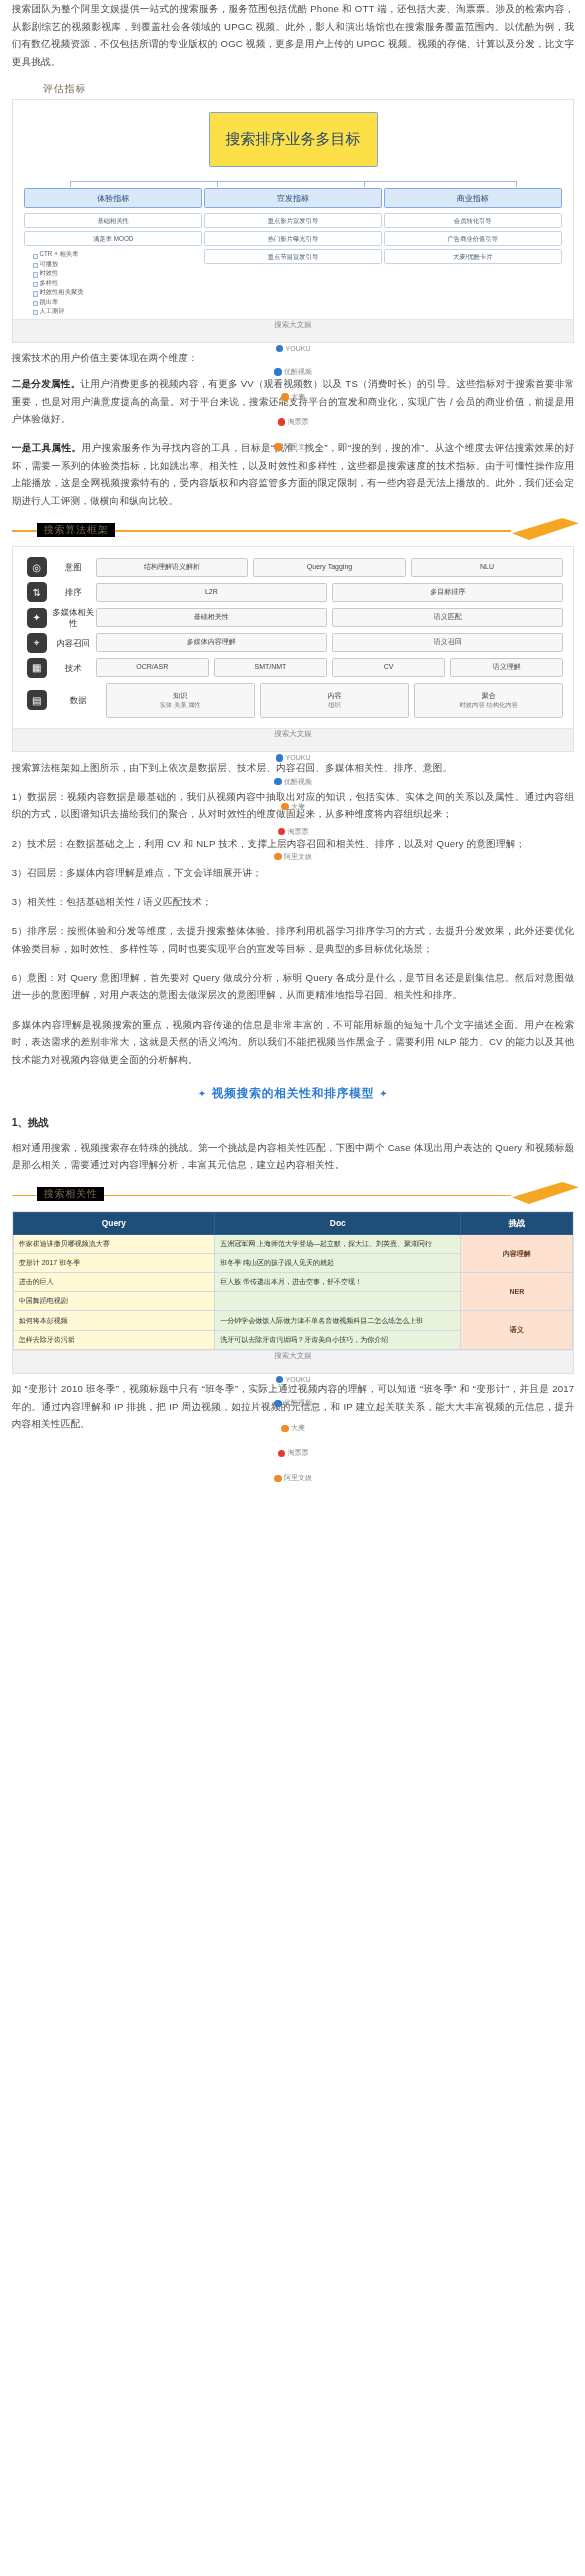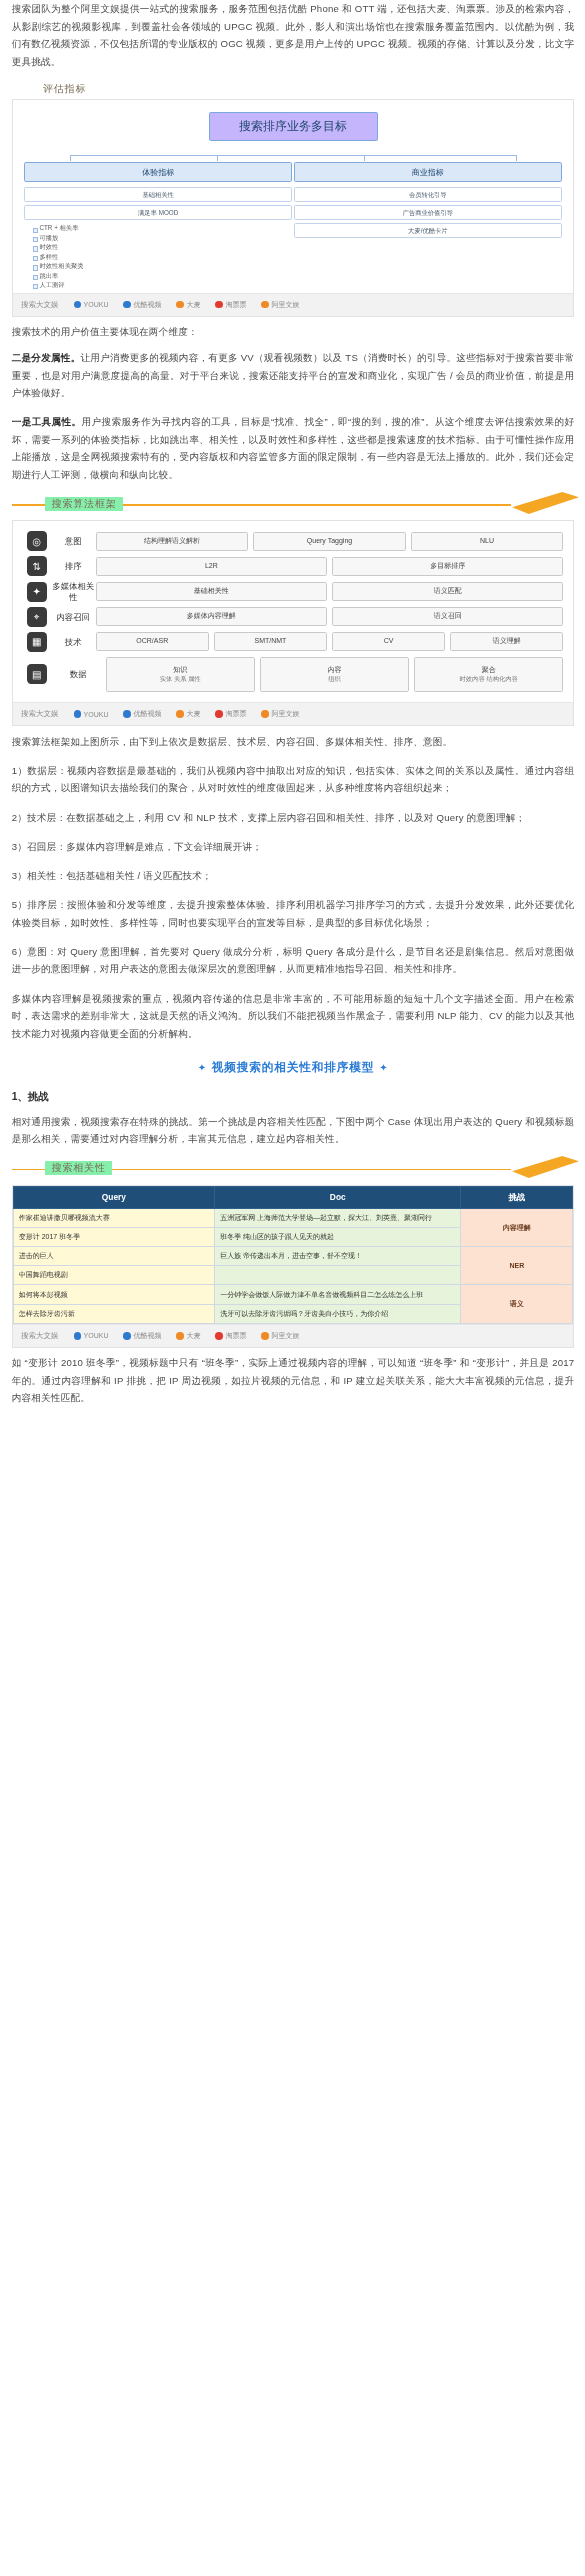--- a/index.html
+++ b/index.html
@@ -44,26 +44,25 @@
     left: 11.7px;
     right: 75px;
     top: 9.2px;
     height: 1.7px;
     background: #f5a623;
   }
   .orange-rule-label {
     position: absolute;
     left: 37px;
     top: 1.7px;
-    background: #86efac;
+    background: #000000;
     padding: 0 6.7px;
     font-size: 10px;
     color: #7a6a55;
     letter-spacing: 0.8px;
-    margin-left: 8px;
   }
   .orange-flag {
     position: absolute;
     right: 6.7px;
     top: -3.3px;
     width: 67px;
     height: 22px;
   }
   .bold-lead {
     font-weight: bold;
@@ -79,20 +78,21 @@
   .fig-footer {
     height: 22px;
     background: #f2f2f2;
     border-top: 0.8px solid #e6e6e6;
     display: flex;
     align-items: center;
     gap: 15px;
     padding: 0 8.4px;
     font-size: 7.5px;
     color: #8a8a8a;
+    flex-direction: column;
   }
   .fig-footer .brandchip {
     display: inline-flex;
     align-items: center;
     gap: 2.5px;
     font-size: 7px;
     color: #8a8a8a;
     white-space: nowrap;
   }
   .dot-red { width: 7.5px; height: 7.5px; border-radius: 50%; background: #e23b2e; display:inline-block;}
@@ -100,26 +100,26 @@
   .dot-blue { width: 7.5px; height: 7.5px; border-radius: 50%; background: #2f7ad1; display:inline-block;}
 
   
   .tree {
     padding: 11.7px 8.4px 3.3px 8.4px;
     background: #ffffff;
   }
   .tree-root {
     width: 167px;
     margin: 0 auto 8.4px auto;
-    background: #c4b5fd;
+    background: #fde047;
     border: 0.8px solid #7aa7de;
     color: #23486e;
-    font-size: 12px;
-    text-align: center;
-    padding: 5px 0;
+    font-size: 15px;
+    text-align: center;
+    padding: 17px 0;
     border-radius: 1.7px;
   }
   .tree-connector {
     height: 11.7px;
     position: relative;
     margin-bottom: 1.7px;
   }
   .tree-connector .hline {
     position: absolute; left: 9%; right: 9%; top: 5.8px; height: 0.8px; background: #9bb9de;
   }
@@ -313,20 +313,26 @@
             <li>CTR + 相关率</li>
             <li>可播放</li>
             <li>时效性</li>
             <li>多样性</li>
             <li>时效性相关聚类</li>
             <li>跳出率</li>
             <li>人工测评</li>
           </ul>
         </div>
 
+        <div class="tree-col">
+          <div class="tree-head">宣发指标</div>
+          <div class="tree-box">重点影片宣发引导</div>
+          <div class="tree-box">热门影片曝光引导</div>
+          <div class="tree-box">重点节目宣发引导</div>
+        </div>
 
         <div class="tree-col">
           <div class="tree-head">商业指标</div>
           <div class="tree-box">会员转化引导</div>
           <div class="tree-box">广告商业价值引导</div>
           <div class="tree-box">大麦/优酷卡片</div>
         </div>
 
 
       </div>

